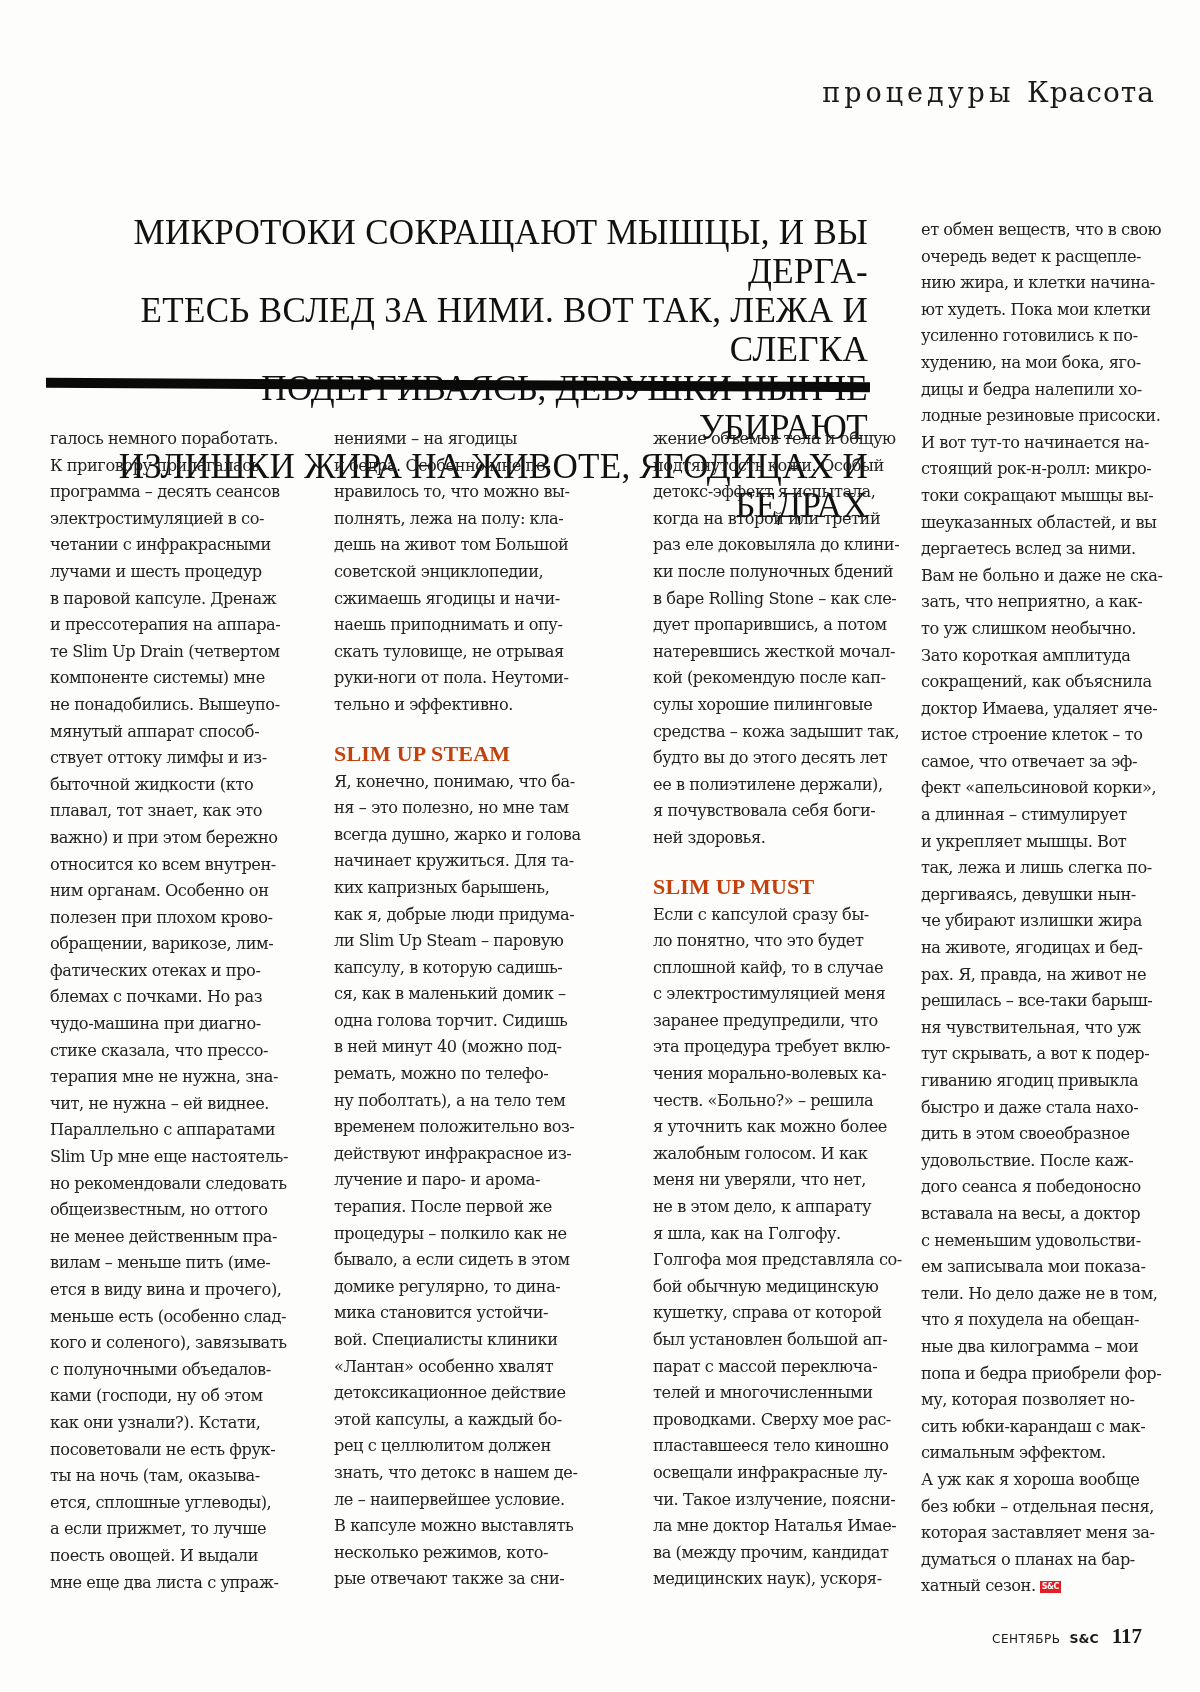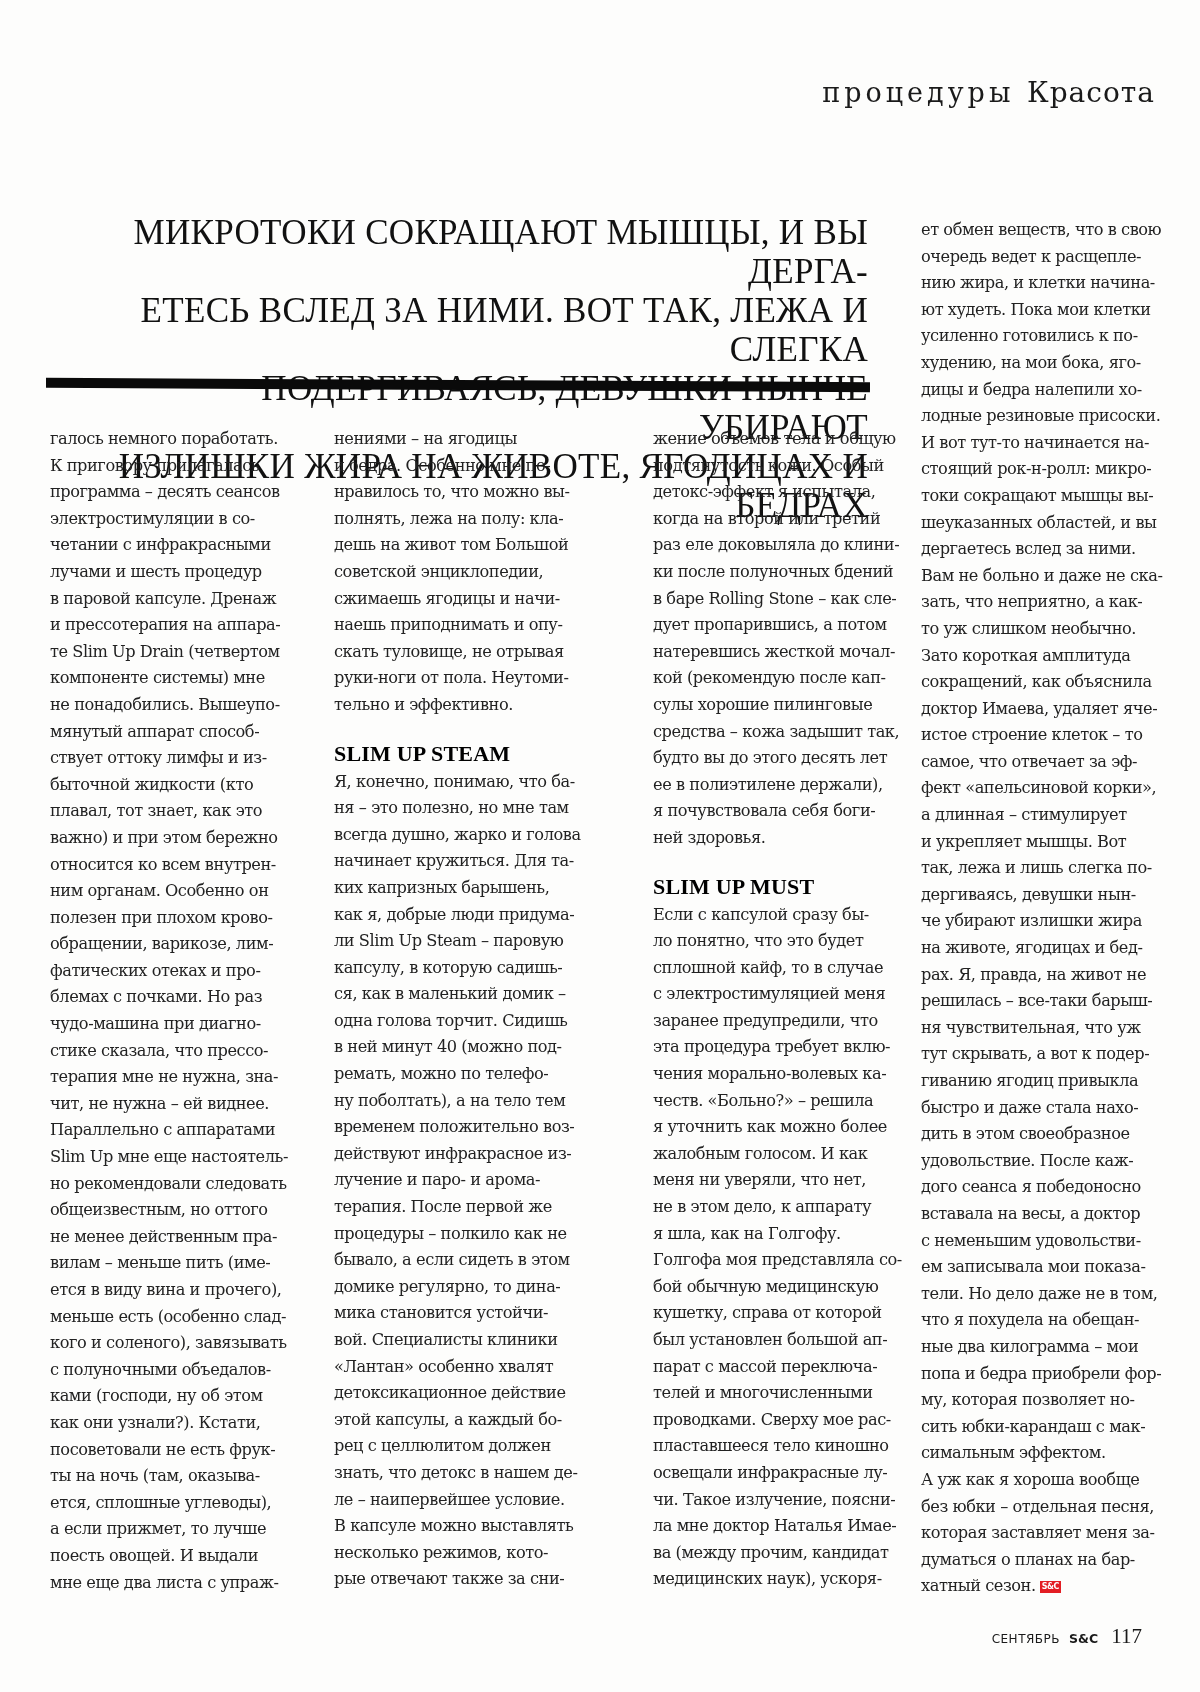--- a/index.html
+++ b/index.html
@@ -60,21 +60,21 @@
       white-space: nowrap;
       letter-spacing: -0.45px;
     }
     .column .line { display: block; height: 26.6px; }
     .column .subhead {
       display: block;
       font-family: "Liberation Serif", serif;
       font-weight: bold;
       font-size: 22px;
       letter-spacing: 0.2px;
-      color: #000000;
+      color: #c2410c;
       margin-top: 20px;
       height: 30px;
       line-height: 30px;
     }
     #col1 { left: 50px;  top: 426px; }
     #col2 { left: 334px; top: 426px; }
     #col3 { left: 617px; top: 426px; margin-left: 36px; }
     #col4 { left: 893px; top: 217px; margin-left: 28px; }
     .end-mark {
       display: inline-block;
@@ -104,20 +104,21 @@
     .footer .brand {
       font-family: "DejaVu Sans", sans-serif;
       font-weight: bold;
       font-size: 12.5px;
       margin-left: 4px;
     }
     .footer .page-number {
       font-family: "Liberation Serif", serif;
       font-size: 21px;
       margin-left: 8px;
+      font-weight: bold;
     }
   </style>
 </head>
 <body>
 
 <div class="section-label">
   <span class="category">процедуры</span>
   <span class="rubric">Красота</span>
 </div>
 
@@ -127,21 +128,21 @@
   <div>ПОДЕРГИВАЯСЬ, ДЕВУШКИ НЫНЧЕ УБИРАЮТ</div>
   <div>ИЗЛИШКИ ЖИРА НА ЖИВОТЕ, ЯГОДИЦАХ И БЕДРАХ</div>
 </div>
 
 <div class="headline-rule"></div>
 
 <div class="column" id="col1">
     <span class="line">галось немного поработать.</span>
     <span class="line">К приговору прилагалась</span>
     <span class="line">программа – десять сеансов</span>
-    <span class="line">электростимуляции в со-</span>
+    <span class="line">электростимуляцией в со-</span>
     <span class="line">четании с инфракрасными</span>
     <span class="line">лучами и шесть процедур</span>
     <span class="line">в паровой капсуле. Дренаж</span>
     <span class="line">и прессотерапия на аппара-</span>
     <span class="line">те Slim Up Drain (четвертом</span>
     <span class="line">компоненте системы) мне</span>
     <span class="line">не понадобились. Вышеупо-</span>
     <span class="line">мянутый аппарат способ-</span>
     <span class="line">ствует оттоку лимфы и из-</span>
     <span class="line">быточной жидкости (кто</span>

